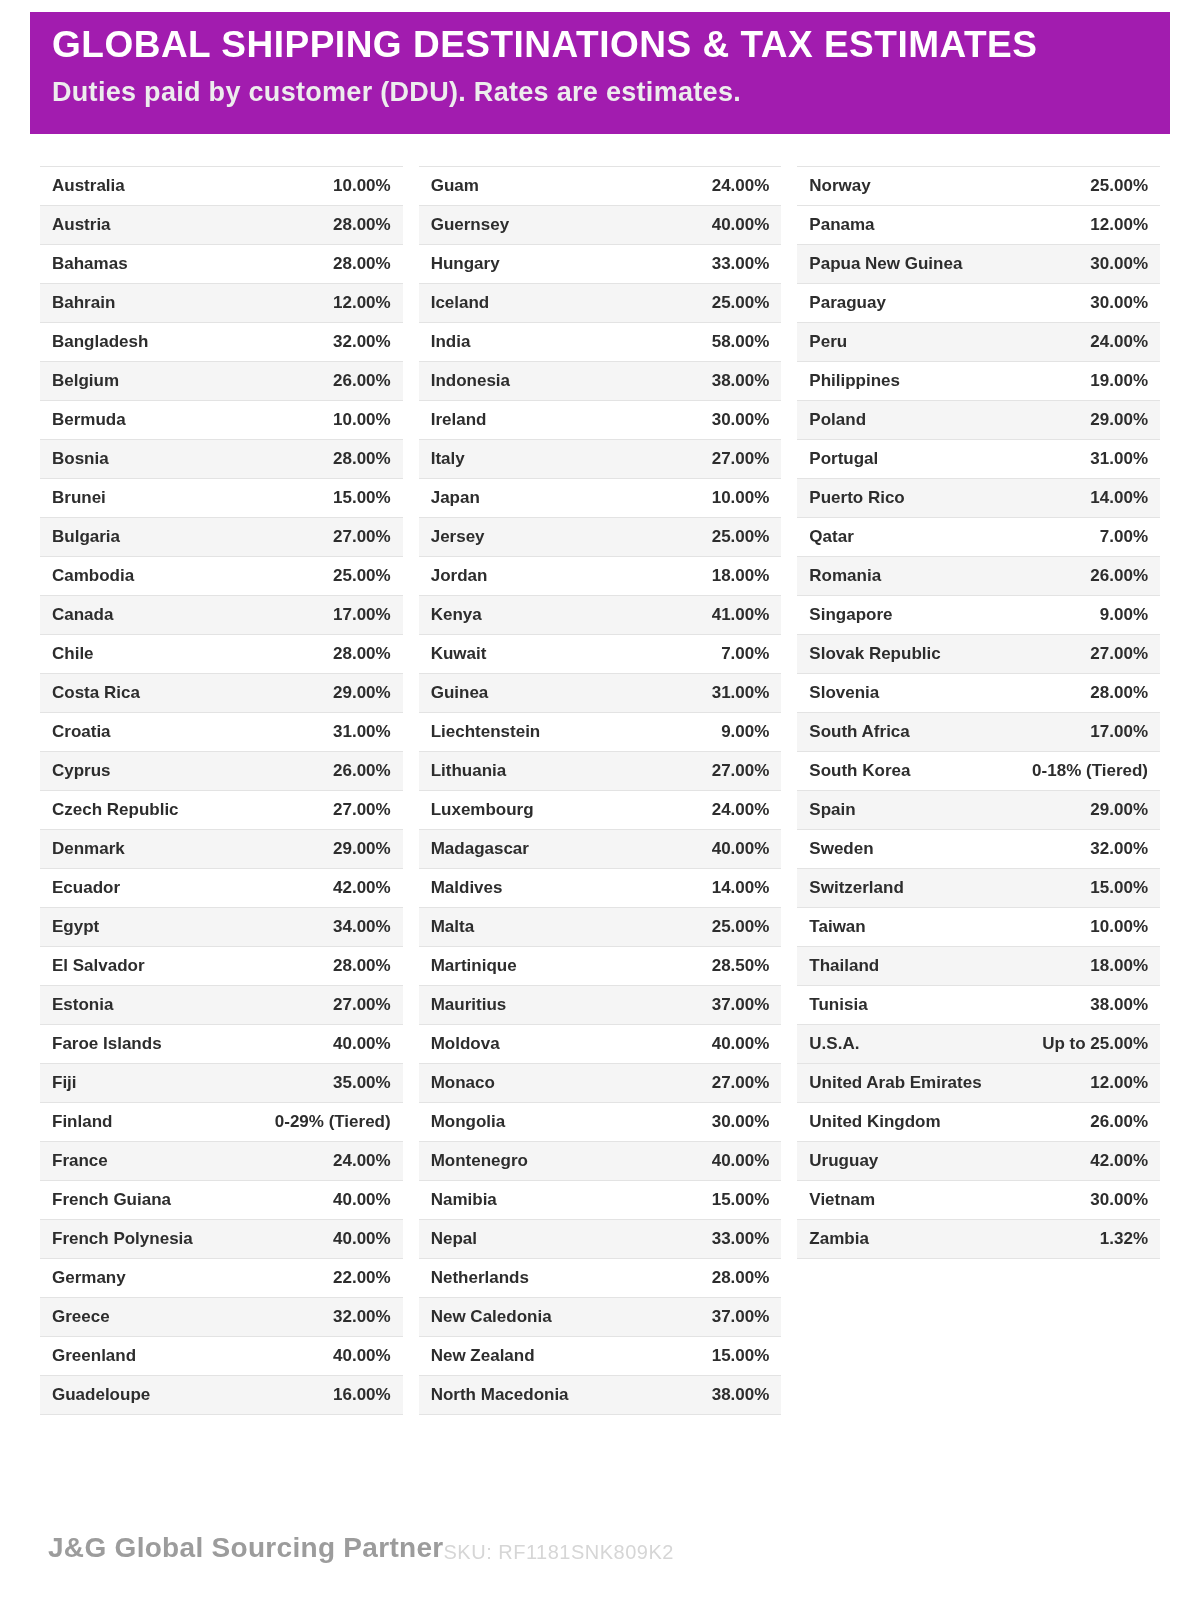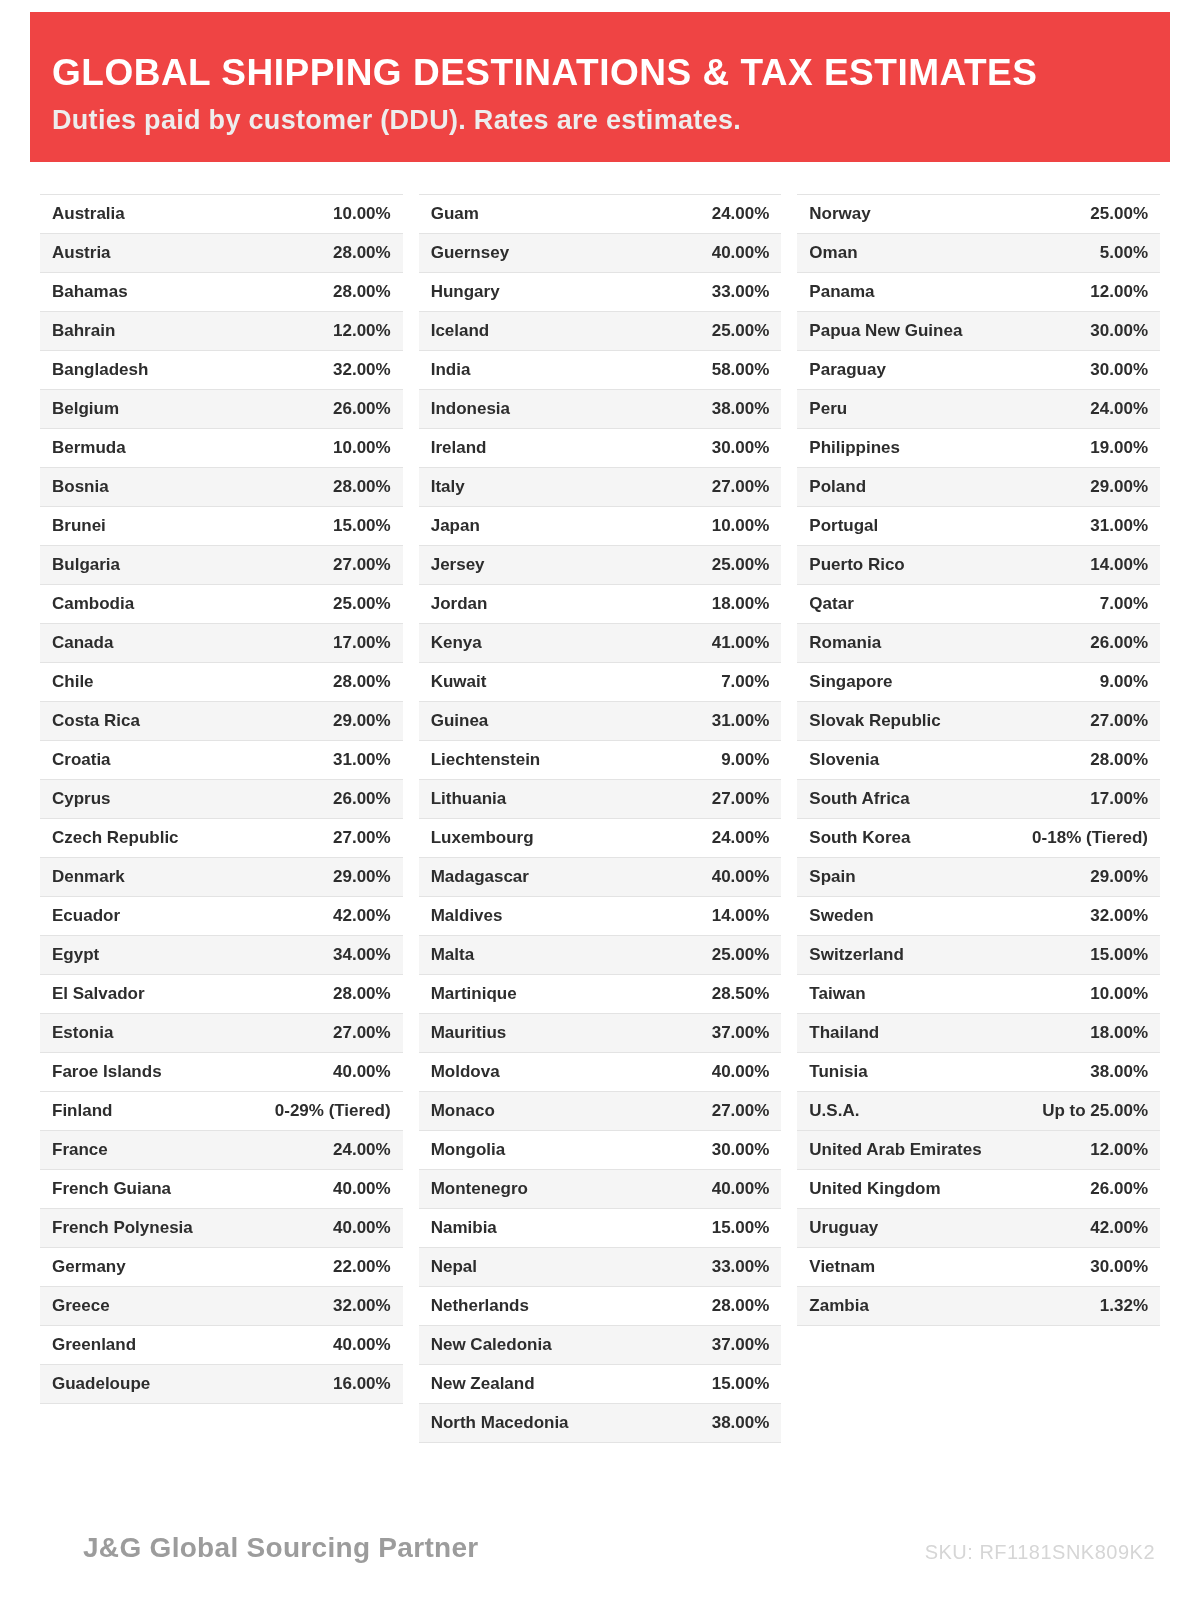--- a/index.html
+++ b/index.html
@@ -4,23 +4,23 @@
 <style>
   * { margin: 0; padding: 0; box-sizing: border-box; }
   html, body { width: 1200px; height: 1600px; }
   body {
     background: #ffffff;
     font-family: "Liberation Sans", sans-serif;
     position: relative;
     overflow: hidden;
   }
   .header {
-    background: #ef4444;
+    background: #a21caf;
     margin: 12px 30px 0 30px;
-    padding: 40px 22px 26px 22px;
+    padding: 12px 22px 26px 22px;
   }
   .title {
     color: #ffffff;
     font-size: 37px;
     font-weight: bold;
     letter-spacing: 0.5px;
     white-space: nowrap;
   }
   .subtitle {
     color: #ededed;
@@ -54,23 +54,22 @@
   }
   .row.alt { background: #f5f5f5; }
   .country { white-space: nowrap; }
   .rate { white-space: nowrap; text-align: right; }
   .footer {
     position: absolute;
     left: 48px;
     right: 45px;
     bottom: 36px;
     display: flex;
-    justify-content: space-between;
+    justify-content: flex-start;
     align-items: flex-end;
-    margin-left: 35px;
   }
   .brand {
     color: #9c9c9c;
     font-size: 28px;
     font-weight: bold;
     letter-spacing: 0.3px;
   }
   .sku {
     color: #d6d6d6;
     font-size: 20px;
@@ -173,20 +172,24 @@
         <span class="rate">28.00%</span>
       </div>
       <div class="row alt">
         <span class="country">Estonia</span>
         <span class="rate">27.00%</span>
       </div>
       <div class="row">
         <span class="country">Faroe Islands</span>
         <span class="rate">40.00%</span>
       </div>
+      <div class="row alt">
+        <span class="country">Fiji</span>
+        <span class="rate">35.00%</span>
+      </div>
       <div class="row">
         <span class="country">Finland</span>
         <span class="rate">0-29% (Tiered)</span>
       </div>
       <div class="row alt">
         <span class="country">France</span>
         <span class="rate">24.00%</span>
       </div>
       <div class="row">
         <span class="country">French Guiana</span>
@@ -340,24 +343,20 @@
       </div>
       <div class="row alt">
         <span class="country">North Macedonia</span>
         <span class="rate">38.00%</span>
       </div>
     </div>
   <div class="col">
       <div class="row">
         <span class="country">Norway</span>
         <span class="rate">25.00%</span>
-      </div>
-      <div class="row alt">
-        <span class="country">Oman</span>
-        <span class="rate">5.00%</span>
       </div>
       <div class="row">
         <span class="country">Panama</span>
         <span class="rate">12.00%</span>
       </div>
       <div class="row alt">
         <span class="country">Papua New Guinea</span>
         <span class="rate">30.00%</span>
       </div>
       <div class="row">

